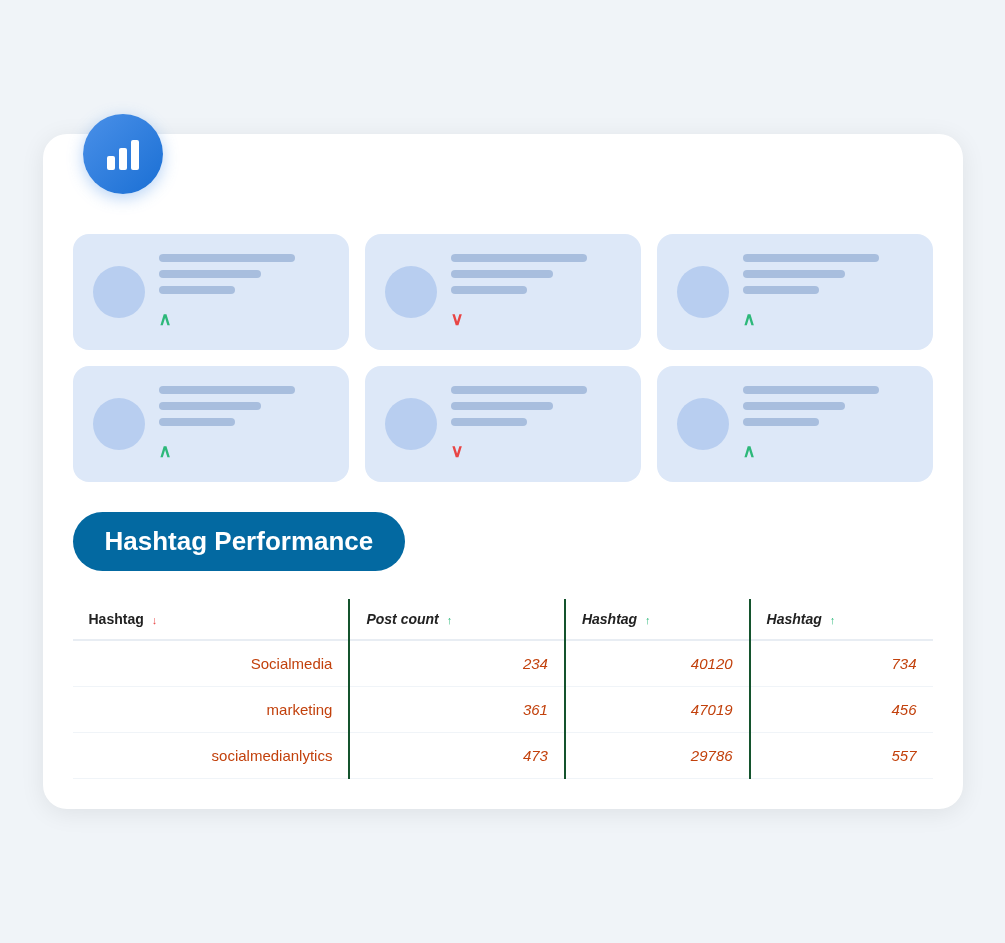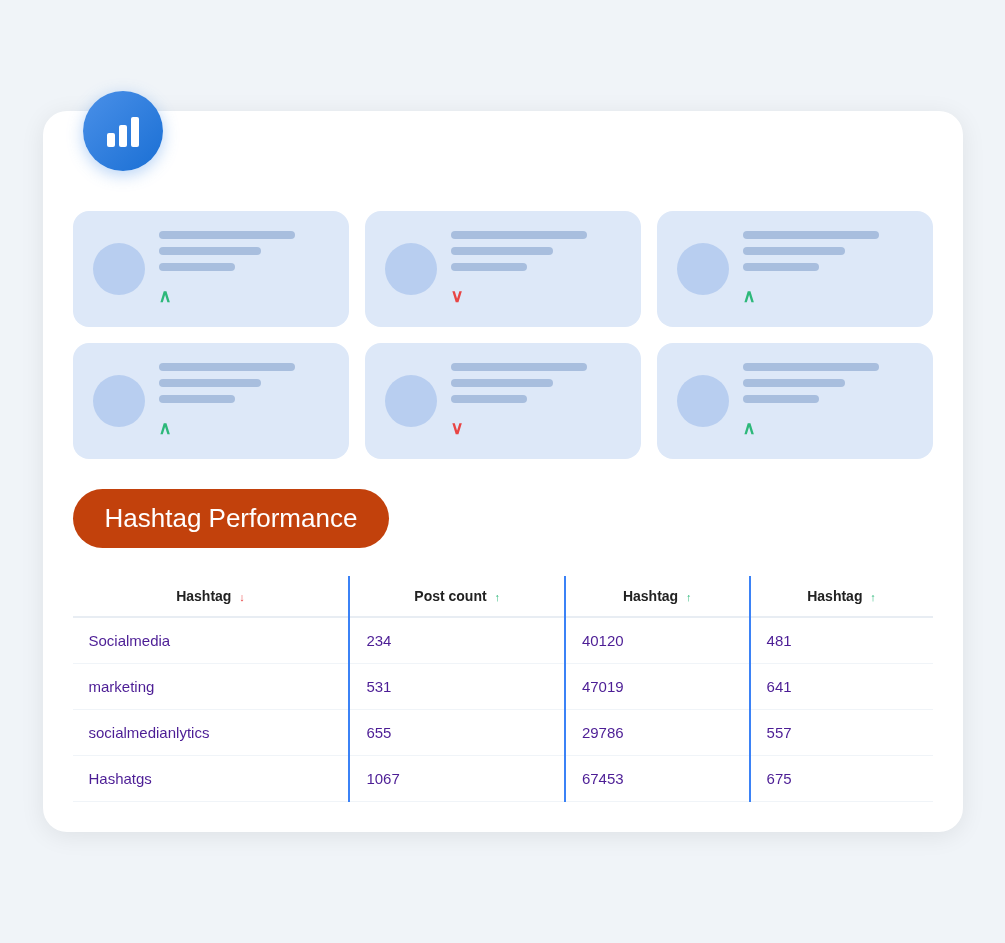--- a/index.html
+++ b/index.html
@@ -87,24 +87,24 @@
     .stat-arrow {
       font-size: 18px;
       font-weight: bold;
       margin-top: 6px;
     }
     .stat-arrow.up { color: #2db87a; }
     .stat-arrow.down { color: #e84545; }
 
     .section-label {
       display: inline-block;
-      background: #c2410c;
+      background: #0369a1;
       color: #ffffff;
       font-size: 26px;
-      font-weight: 400;
+      font-weight: 700;
       padding: 14px 32px;
       border-radius: 50px;
       margin-bottom: 28px;
     }
 
     .table-wrapper {
       width: 100%;
       overflow: hidden;
     }
 
@@ -112,36 +112,37 @@
       width: 100%;
       border-collapse: collapse;
       font-size: 15px;
     }
 
     thead tr {
       border-bottom: 2px solid #e8edf3;
     }
 
     th {
-      text-align: center;
+      text-align: left;
       padding: 12px 16px;
       font-weight: 700;
       color: #222;
       font-size: 14px;
     }
 
     td {
       padding: 14px 16px;
-      color: #4c1d95;
-      text-align: left;
+      color: #c2410c;
+      text-align: right;
       border-bottom: 1px solid #f0f4f8;
     }
 
     .col-divider {
-      border-left: 2px solid #3b82f6;
+      border-left: 2px solid #14532d;
+      font-style: italic;
     }
 
     .sort-icon {
       display: inline-block;
       margin-left: 4px;
       font-size: 11px;
     }
     .sort-icon.asc { color: #2db87a; }
     .sort-icon.desc { color: #e84545; }
   </style>
@@ -248,37 +249,31 @@
             <span>Hashtag</span>
             <span class="sort-icon asc">↑</span>
           </th>
         </tr>
       </thead>
       <tbody id="table-body">
       <tr>
             <td>Socialmedia</td>
             <td class="col-divider">234</td>
             <td class="col-divider">40120</td>
-            <td class="col-divider">481</td>
+            <td class="col-divider">734</td>
           </tr>
           <tr>
             <td>marketing</td>
-            <td class="col-divider">531</td>
+            <td class="col-divider">361</td>
             <td class="col-divider">47019</td>
-            <td class="col-divider">641</td>
+            <td class="col-divider">456</td>
           </tr>
           <tr>
             <td>socialmedianlytics</td>
-            <td class="col-divider">655</td>
+            <td class="col-divider">473</td>
             <td class="col-divider">29786</td>
             <td class="col-divider">557</td>
-          </tr>
-          <tr>
-            <td>Hashatgs</td>
-            <td class="col-divider">1067</td>
-            <td class="col-divider">67453</td>
-            <td class="col-divider">675</td>
           </tr>
         </tbody>
     </table>
   </div>
 
 </div>
 
 </body></html>

